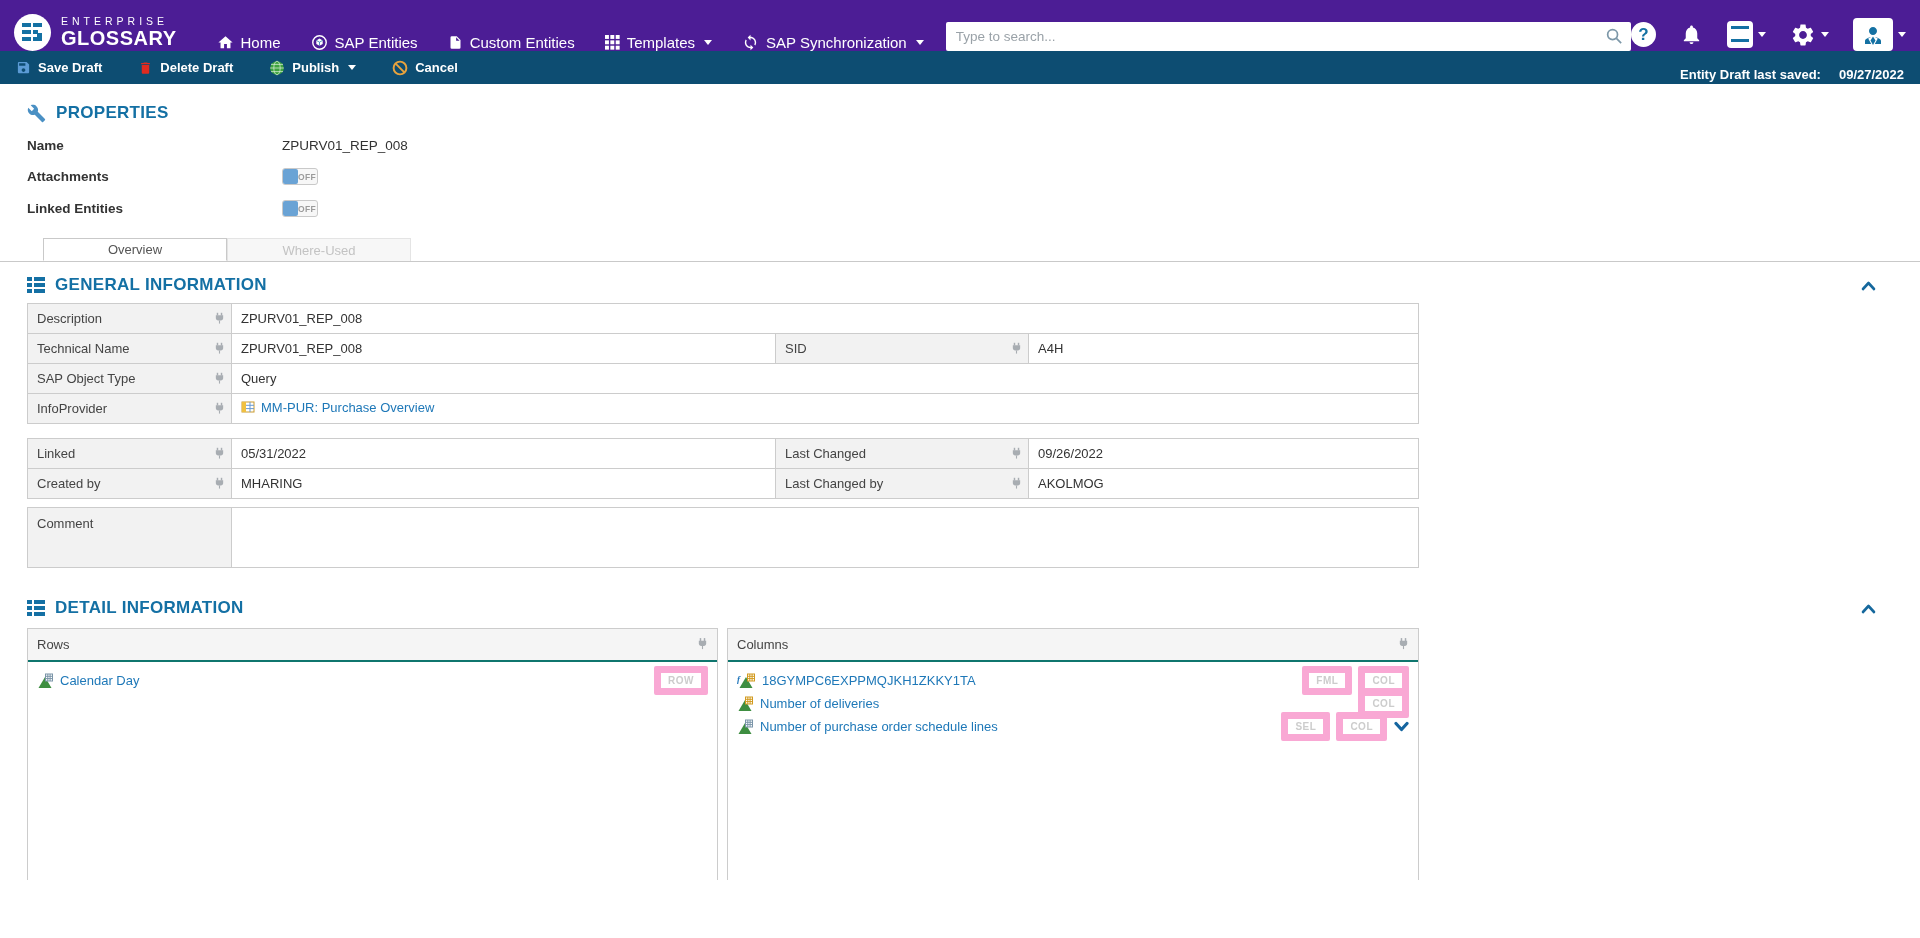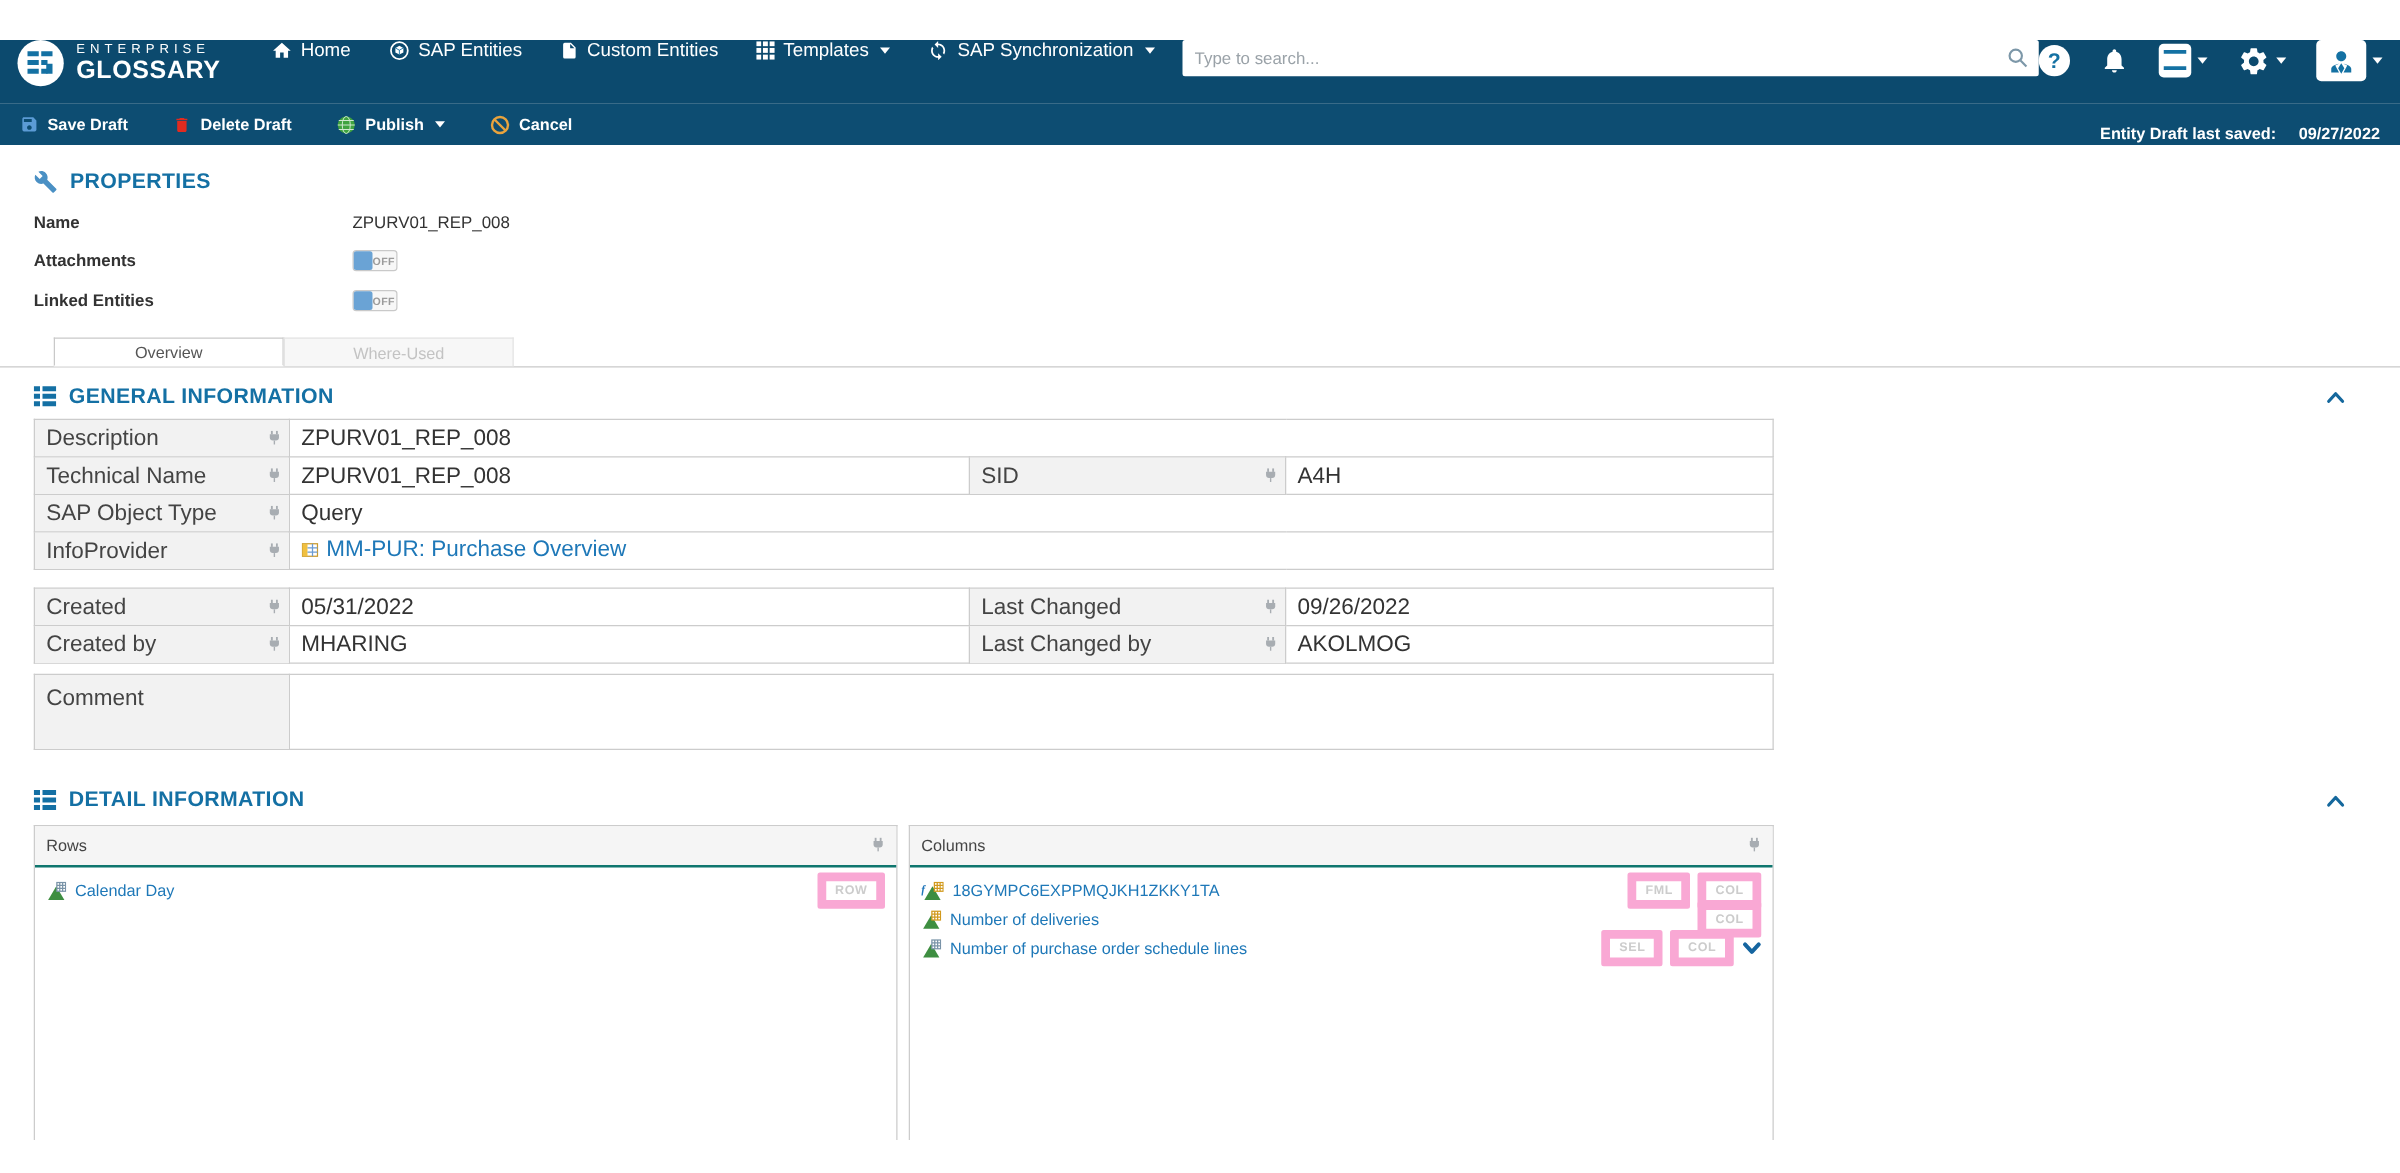--- a/index.html
+++ b/index.html
@@ -2,21 +2,21 @@
 <html><head>
 <meta charset="utf-8">
 <style>
   * { box-sizing: border-box; }
   html,body { margin:0; padding:0; }
   body {
     width:1920px; height:938px; overflow:hidden; background:#fff;
     font-family:"Liberation Sans", sans-serif; color:#333;
   }
   
-  .navbar { height:51px; background:#0c4a6e; display:flex; align-items:flex-start; padding:0 14px;margin-top:32px; }
+  .navbar { height:51px; background:#4c1d95; display:flex; align-items:flex-end; padding:0 14px; }
   .brand { display:flex; align-items:center; gap:10px; margin-right:40px; }
   .brand-circle { width:37px; height:37px; border-radius:50%; background:#fff; display:flex; align-items:center; justify-content:center; }
   .brand-text { display:flex; flex-direction:column; line-height:1.05; }
   .brand-top { color:#fff; font-size:10.5px; letter-spacing:4px; font-weight:400; }
   .brand-bottom { color:#fff; font-size:20px; font-weight:bold; letter-spacing:0.5px; }
   .nav-items { display:flex; align-items:center; gap:30px; }
   .nav-item { display:flex; align-items:center; gap:7px; color:#fff; font-size:15px; cursor:pointer; white-space:nowrap; }
   .caret-down { width:0; height:0; border-left:4px solid transparent; border-right:4px solid transparent; border-top:5px solid #fff; margin-left:2px; }
   .searchbox { position:relative; margin-left:22px; width:735px; height:29px; }
   .searchbox input { width:100%; height:100%; border:none; border-radius:2px; padding:0 34px 0 10px; font-size:13.5px; font-family:"Liberation Sans",sans-serif; color:#333; outline:none; }
@@ -47,21 +47,21 @@
   .toggle-knob { width:15px; height:15px; background:#6aa3d5; border-radius:2px; margin-left:0; }
   .toggle-state { font-size:8.5px; color:#9b9b9b; font-weight:bold; margin-left:0; letter-spacing:0.3px; }
   
   .tabs { margin-top:21px; border-bottom:1px solid #c9c9c9; padding-left:43px; display:flex; }
   .tab { width:184px; height:23px; display:flex; align-items:center; justify-content:center; font-size:13px; cursor:pointer; }
   .tab.active { background:#fff; border:1px solid #c9c9c9; border-bottom:1px solid #fff; margin-bottom:-1px; color:#555; }
   .tab.inactive { background:#f7f7f7; border:1px solid #e4e4e4; border-bottom:none; color:#c3c3c3; }
   
   .gi { margin:13px 0 0 27px; width:1863px; }
   .gi-table { border-collapse:collapse; width:1392px; margin-top:8px; }
-  .gi-table td { border:1px solid #ccc; height:30px; font-size:18px; padding:0 9px; }
+  .gi-table td { border:1px solid #ccc; height:30px; font-size:13px; padding:0 9px; }
   td.lbl { background:#f2f2f2; color:#444; width:204px; position:relative; }
   td.lbl .plug { position:absolute; right:6px; top:50%; transform:translateY(-50%); }
   td.lbl2 { width:253px; }
   td.val { color:#333; background:#fff; }
   td.val-mid { width:544px; }
   .mt14 { margin-top:14px; }
   .mt8 { margin-top:8px; }
   td.comment-lbl { height:60px; vertical-align:top; padding-top:8px; }
   td.comment-val { height:60px; }
   .cell-link { color:#1e78b8; text-decoration:none; display:inline-flex; align-items:center; gap:6px; cursor:pointer; }
@@ -388,21 +388,21 @@
           <span>MM-PUR: Purchase Overview</span>
         </a>
       </td>
     </tr>
   </tbody>
     </table>
 
   <table class="gi-table mt14">
     <tbody>
         <tr>
-      <td class="lbl"><span>Created</span>
+      <td class="lbl"><span>Linked</span>
         <span class="plug">
               <svg width="11" height="13" viewBox="0 0 12 14">
                 <g fill="#a8adb2">
                   <rect x="3" y="0" width="1.6" height="3.2"></rect>
                   <rect x="7.4" y="0" width="1.6" height="3.2"></rect>
                   <path d="M2 3h8v3c0 1.6-1.1 2.6-2.6 2.6H4.6C3.1 8.6 2 7.6 2 6z"></path>
                   <rect x="5.4" y="8.6" width="1.2" height="3.4"></rect>
                 </g>
               </svg>
             </span></td>

